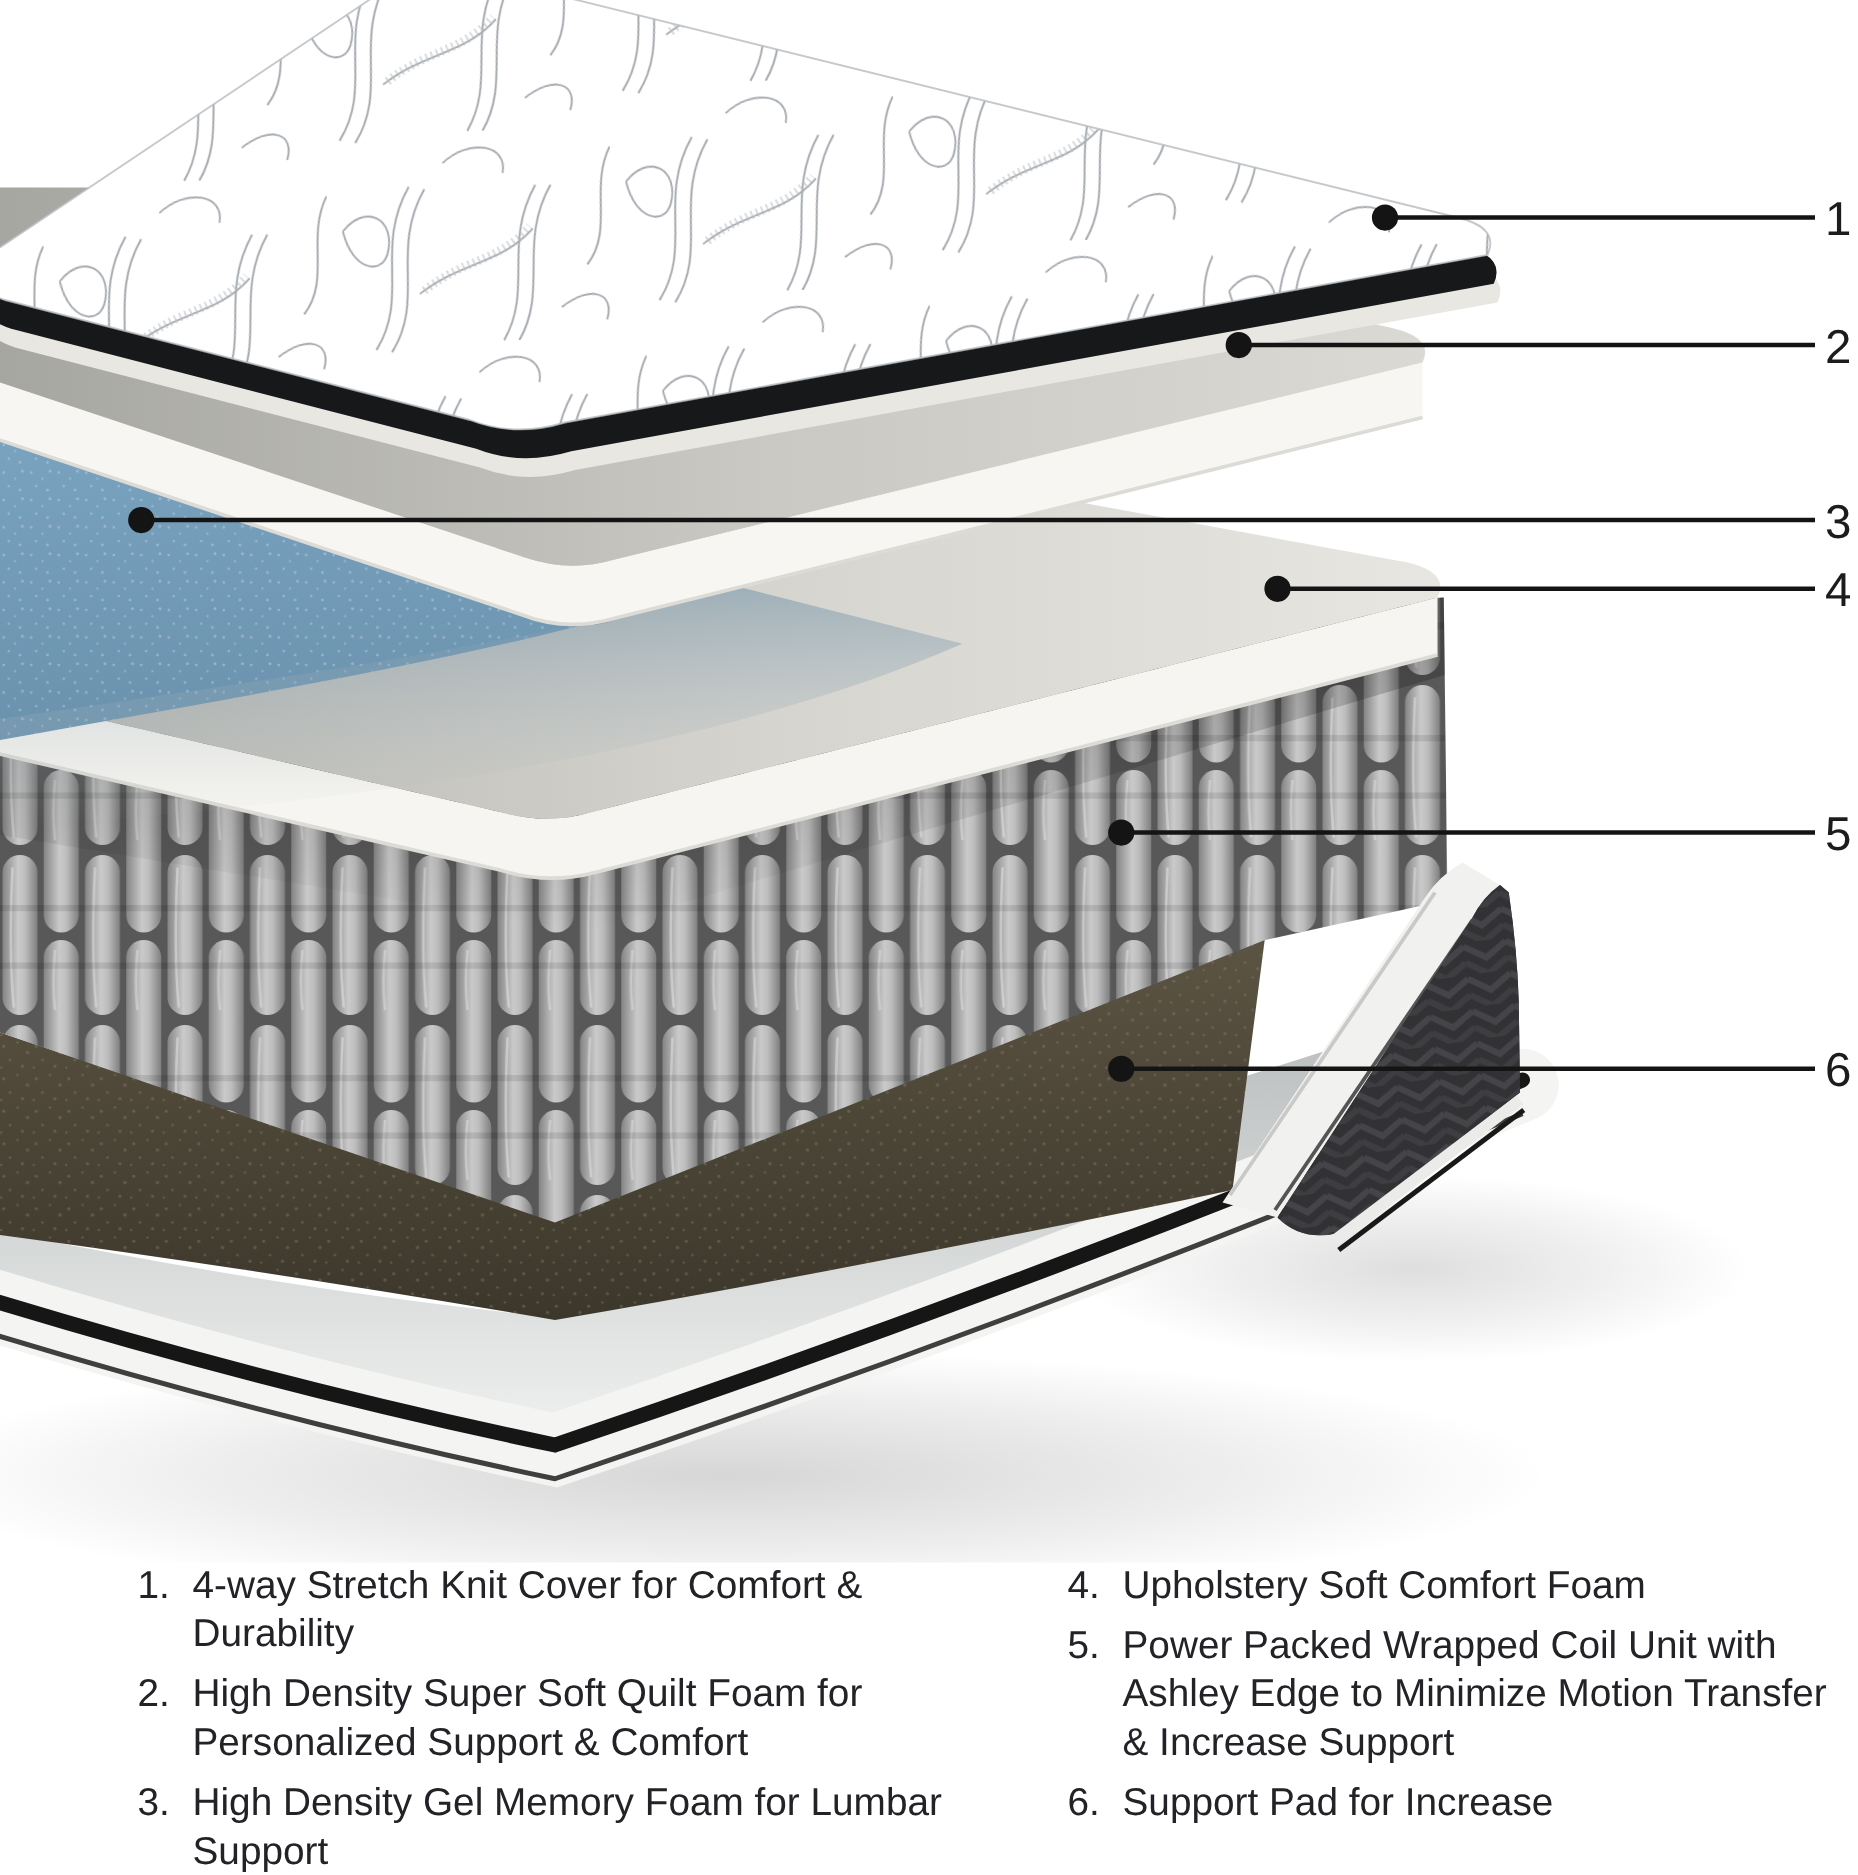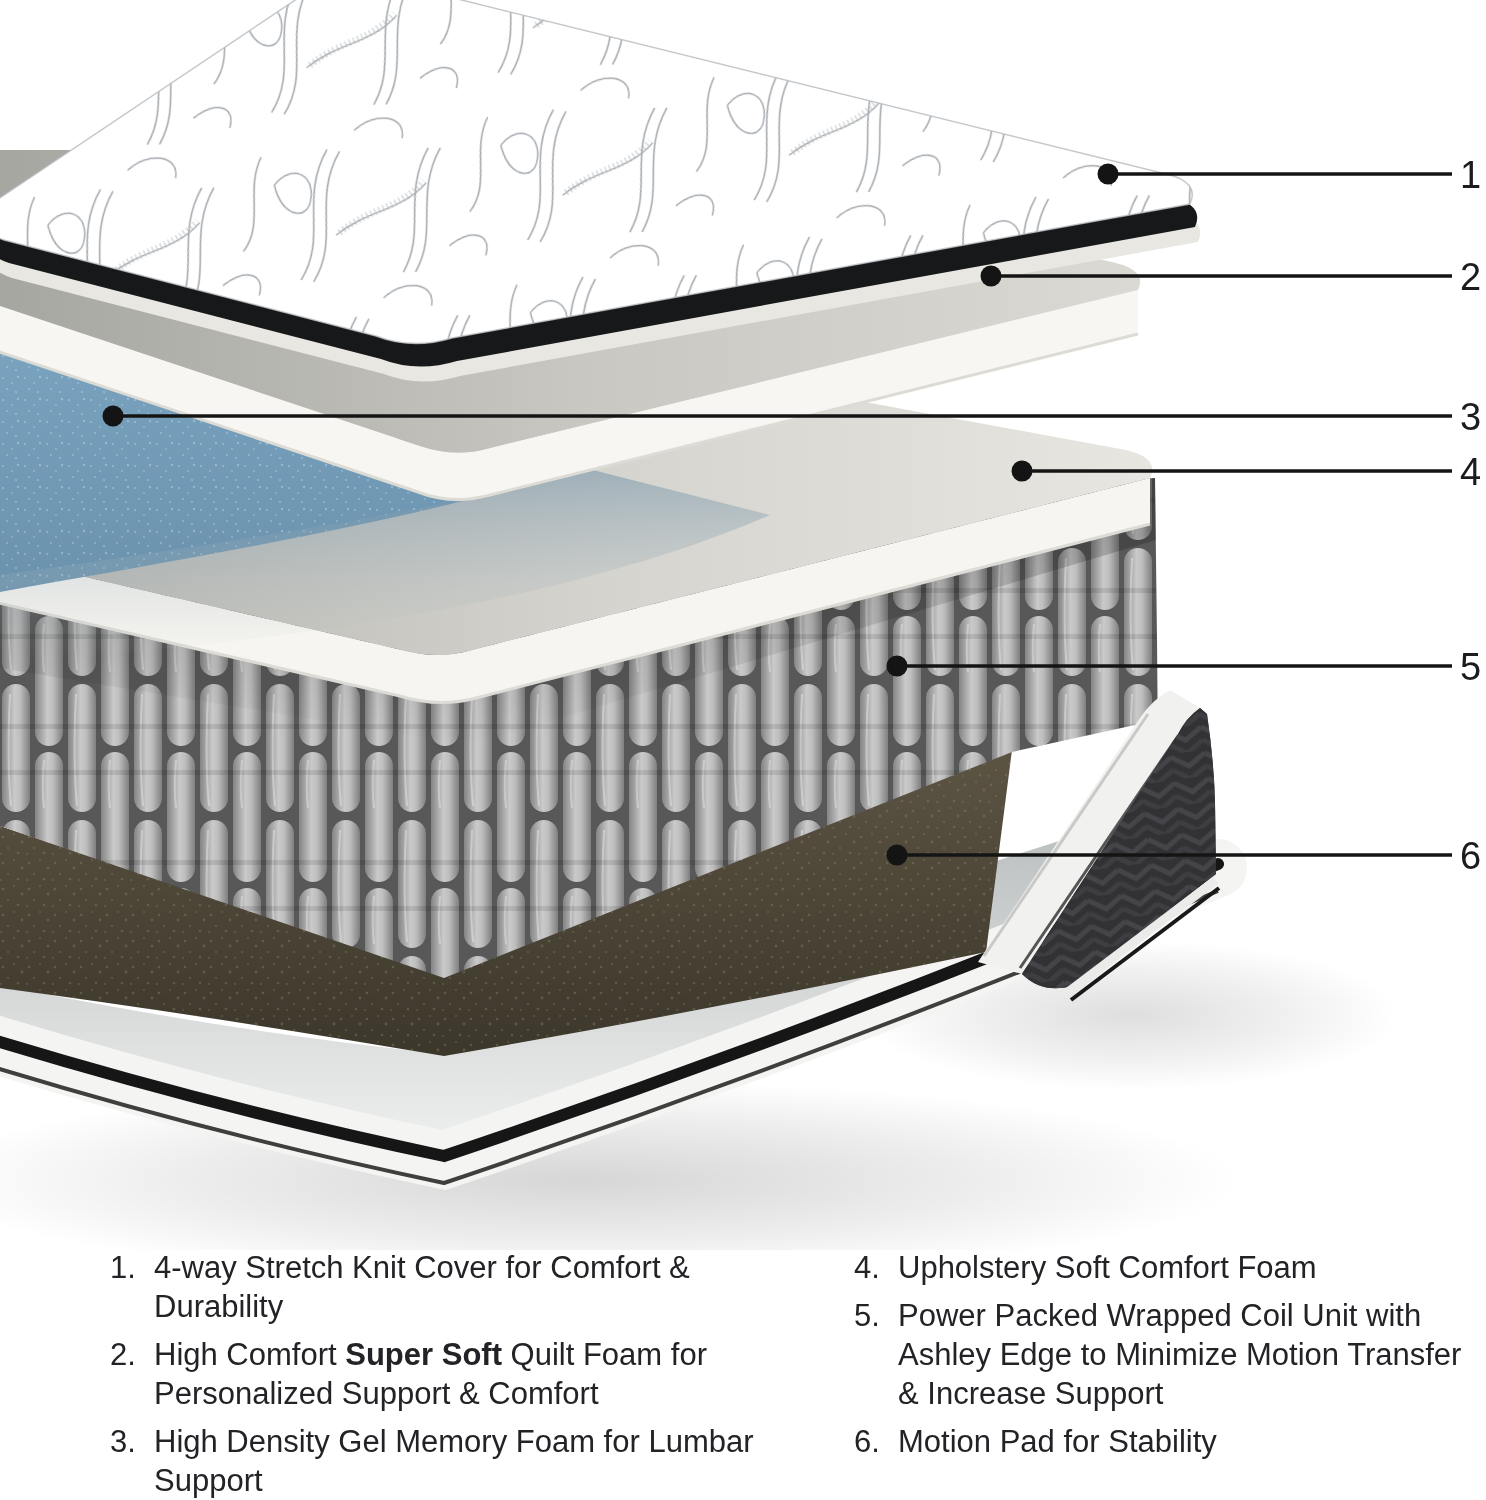--- a/index.html
+++ b/index.html
@@ -6,21 +6,21 @@
   .page{position:relative;width:1486px;height:1500px;background:#ffffff;overflow:hidden;
         font-family:"Liberation Sans", sans-serif;}
   .diagram-svg{position:absolute;left:0;top:0;}
   .legend{position:absolute;top:1248px;color:#232327;}
   .legend-col{position:absolute;top:0;}
   .legend-col.left{left:110px;width:700px;}
   .legend-col.right{left:854px;width:626px;}
   .legend-item{display:flex;margin-bottom:9px;font-size:31px;line-height:39px;}
   .legend-num{flex:0 0 44px;}
   .legend-txt{flex:1;}
-  .legend-txt b{font-weight:700;}
+  .legend-txt b{font-weight:400;}
   .callout-num{font-family:"Liberation Sans", sans-serif;font-size:38px;fill:#1c1c1e;}
 </style>
 </head>
 <body>
 
 <div class="page">
 
   <svg class="diagram-svg" width="1486" height="1250" viewBox="0 0 1486 1250">
     <defs>
       <radialGradient id="shadGrad">
@@ -182,36 +182,36 @@
   </svg>
 
   <div class="legend">
     <div class="legend-col left">
       <div class="legend-item">
         <span class="legend-num">1.</span>
         <span class="legend-txt"><span>4-way Stretch Knit Cover for Comfort &amp; Durability</span><b></b><span></span></span>
       </div>
       <div class="legend-item">
         <span class="legend-num">2.</span>
-        <span class="legend-txt"><span>High Comfort </span><b>Super Soft</b><span> Quilt Foam for Personalized Support &amp; Comfort</span></span>
+        <span class="legend-txt"><span>High Density </span><b>Super Soft</b><span> Quilt Foam for Personalized Support &amp; Comfort</span></span>
       </div>
       <div class="legend-item">
         <span class="legend-num">3.</span>
         <span class="legend-txt"><span>High Density Gel Memory Foam for Lumbar Support</span><b></b><span></span></span>
       </div>
     </div>
     <div class="legend-col right">
       <div class="legend-item">
         <span class="legend-num">4.</span>
         <span class="legend-txt"><span>Upholstery Soft Comfort Foam</span><b></b><span></span></span>
       </div>
       <div class="legend-item">
         <span class="legend-num">5.</span>
         <span class="legend-txt"><span>Power Packed Wrapped Coil Unit with Ashley Edge to Minimize Motion Transfer &amp; Increase Support</span><b></b><span></span></span>
       </div>
       <div class="legend-item">
         <span class="legend-num">6.</span>
-        <span class="legend-txt"><span>Motion Pad for Stability</span><b></b><span></span></span>
+        <span class="legend-txt"><span>Support Pad for Increase</span><b></b><span></span></span>
       </div>
     </div>
   </div>
 
 </div>
 
 </body></html>

